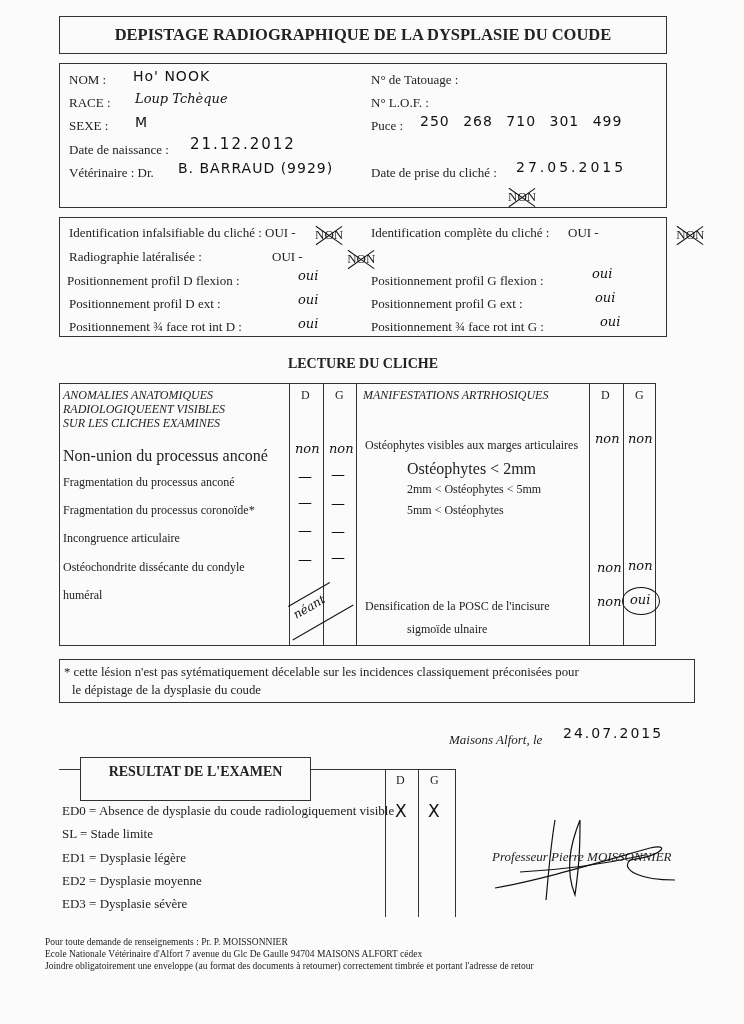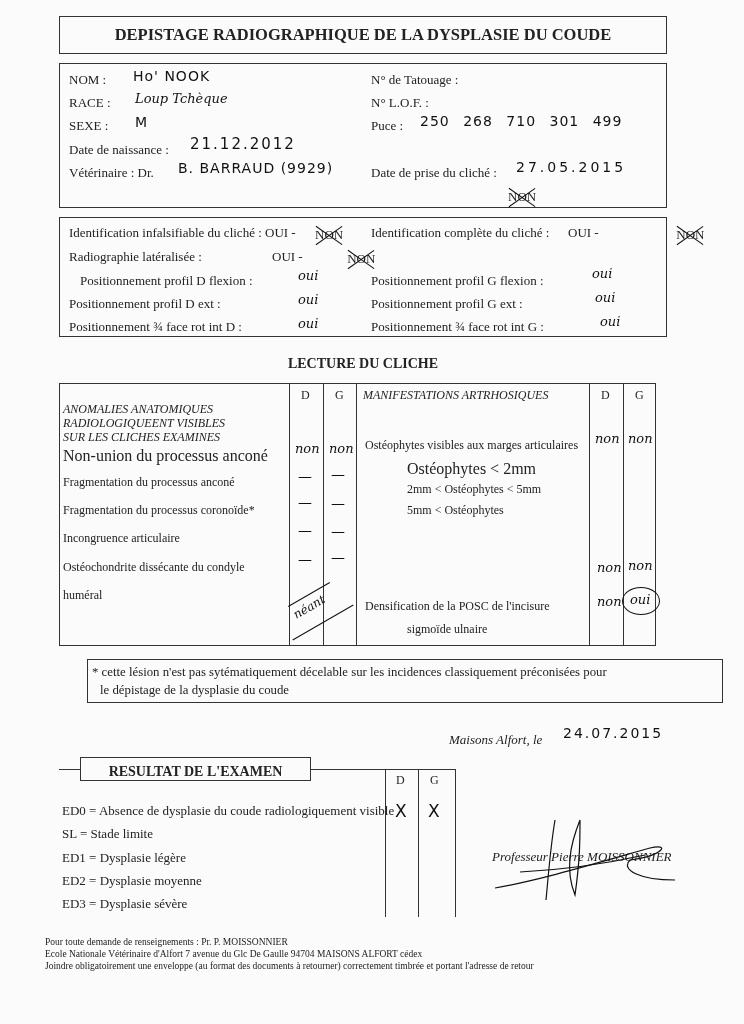--- a/index.html
+++ b/index.html
@@ -63,21 +63,21 @@
   <span class="lbl abs" style="left:9px;top:7px;">Identification infalsifiable du cliché : OUI  -</span>
   <span class="lbl abs struck" style="left:255px;top:7px;">NON</span>
   <span class="lbl abs" style="left:9px;top:31px;">Radiographie latéralisée :</span>
   <span class="lbl abs" style="left:212px;top:31px;">OUI  -</span>
   <span class="lbl abs struck" style="left:255px;top:31px;">NON</span>
 
   <span class="lbl abs" style="left:311px;top:7px;">Identification complète du cliché :</span>
   <span class="lbl abs" style="left:508px;top:7px;">OUI  -</span>
   <span class="lbl abs struck" style="left:552px;top:7px;">NON</span>
 
-  <span class="lbl abs" style="left:20px;top:55px;">Positionnement profil D flexion :</span>
+  <span class="lbl abs" style="left:7px;top:55px;">Positionnement profil D flexion :</span>
   <span class="hw-cur abs" style="left:238px;top:50px;">oui</span>
   <span class="lbl abs" style="left:9px;top:78px;">Positionnement profil D ext :</span>
   <span class="hw-cur abs" style="left:238px;top:74px;">oui</span>
   <span class="lbl abs" style="left:9px;top:101px;">Positionnement ¾ face rot int D :</span>
   <span class="hw-cur abs" style="left:238px;top:98px;">oui</span>
 
   <span class="lbl abs" style="left:311px;top:55px;">Positionnement profil G flexion :</span>
   <span class="hw-cur abs" style="left:532px;top:48px;">oui</span>
   <span class="lbl abs" style="left:311px;top:78px;">Positionnement profil G ext :</span>
   <span class="hw-cur abs" style="left:535px;top:72px;">oui</span>
@@ -87,21 +87,21 @@
 
 <div class="abs title" style="left:59px;width:608px;top:356px;font-size:14px;">LECTURE DU CLICHE</div>
 
 <div class="box" style="left:59px;top:383px;width:597px;height:263px;">
   <div class="vline" style="left:229px;top:0;height:261px;"></div>
   <div class="vline" style="left:263px;top:0;height:261px;"></div>
   <div class="vline" style="left:296px;top:0;height:261px;"></div>
   <div class="vline" style="left:529px;top:0;height:261px;"></div>
   <div class="vline" style="left:563px;top:0;height:261px;"></div>
 
-  <div class="abs ital" style="left:3px;top:4px;margin-top:14px;">
+  <div class="abs ital" style="left:3px;top:4px;">
     <div>ANOMALIES ANATOMIQUES</div>
     <div>RADIOLOGIQUEENT VISIBLES</div>
     <div>SUR LES CLICHES EXAMINES</div>
   </div>
   <span class="abs lbl" style="left:241px;top:4px;font-size:12px;">D</span>
   <span class="abs lbl" style="left:275px;top:4px;font-size:12px;">G</span>
   <span class="abs ital" style="left:303px;top:4px;">MANIFESTATIONS ARTRHOSIQUES</span>
   <span class="abs lbl" style="left:541px;top:4px;font-size:12px;">D</span>
   <span class="abs lbl" style="left:575px;top:4px;font-size:12px;">G</span>
 
@@ -141,31 +141,31 @@
   <span class="abs hw-cur" style="left:537px;top:176px;">non</span>
   <span class="abs hw-cur" style="left:568px;top:174px;">non</span>
 
   <span class="abs lbl" style="left:305px;top:215px;font-size:12px;">Densification de la POSC de l'incisure</span>
   <span class="abs hw-cur" style="left:537px;top:210px;">non</span>
   <span class="abs" style="left:562px;top:203px;width:36px;height:26px;border:1.2px solid #111;border-radius:50%;"></span>
   <span class="abs hw-cur" style="left:570px;top:208px;">oui</span>
   <span class="abs lbl" style="left:347px;top:238px;font-size:12px;">sigmoïde ulnaire</span>
 </div>
 
-<div class="box" style="left:59px;top:659px;width:636px;height:44px;border-width:1.2px;margin-left:28px;">
+<div class="box" style="left:59px;top:659px;width:636px;height:44px;border-width:1.2px;">
   <div class="abs lbl" style="left:4px;top:5px;font-size:12.8px;">* cette lésion n'est pas sytématiquement décelable sur les incidences classiquement préconisées pour</div>
   <div class="abs lbl" style="left:12px;top:23px;font-size:12.8px;">le dépistage de la dysplasie du coude</div>
 </div>
 
 <span class="abs" style="left:449px;top:732px;font-style:italic;font-size:13px;">Maisons Alfort, le</span>
 <span class="abs hw" style="left:563px;top:725px;letter-spacing:2px;">24.07.2015</span>
 
 <div class="hline" style="left:59px;top:769px;width:22px;"></div>
 <div class="hline" style="left:310px;top:769px;width:146px;"></div>
-<div class="box" style="left:80px;top:757px;width:231px;height:24px;">
+<div class="box" style="left:80px;top:757px;width:231px;height:44px;">
   <div class="abs title" style="left:0;right:0;top:6px;font-size:14px;">RESULTAT DE L'EXAMEN</div>
 </div>
 <div class="vline" style="left:385px;top:769px;height:148px;"></div>
 <div class="vline" style="left:418px;top:769px;height:148px;"></div>
 <div class="vline" style="left:455px;top:769px;height:148px;"></div>
 <span class="abs lbl" style="left:396px;top:773px;font-size:12px;">D</span>
 <span class="abs lbl" style="left:430px;top:773px;font-size:12px;">G</span>
 
 <span class="abs lbl" style="left:62px;top:803px;">ED0 = Absence de dysplasie du coude radiologiquement visible</span>
 <span class="abs hw" style="left:395px;top:801px;font-size:17px;font-weight:normal;">X</span>

